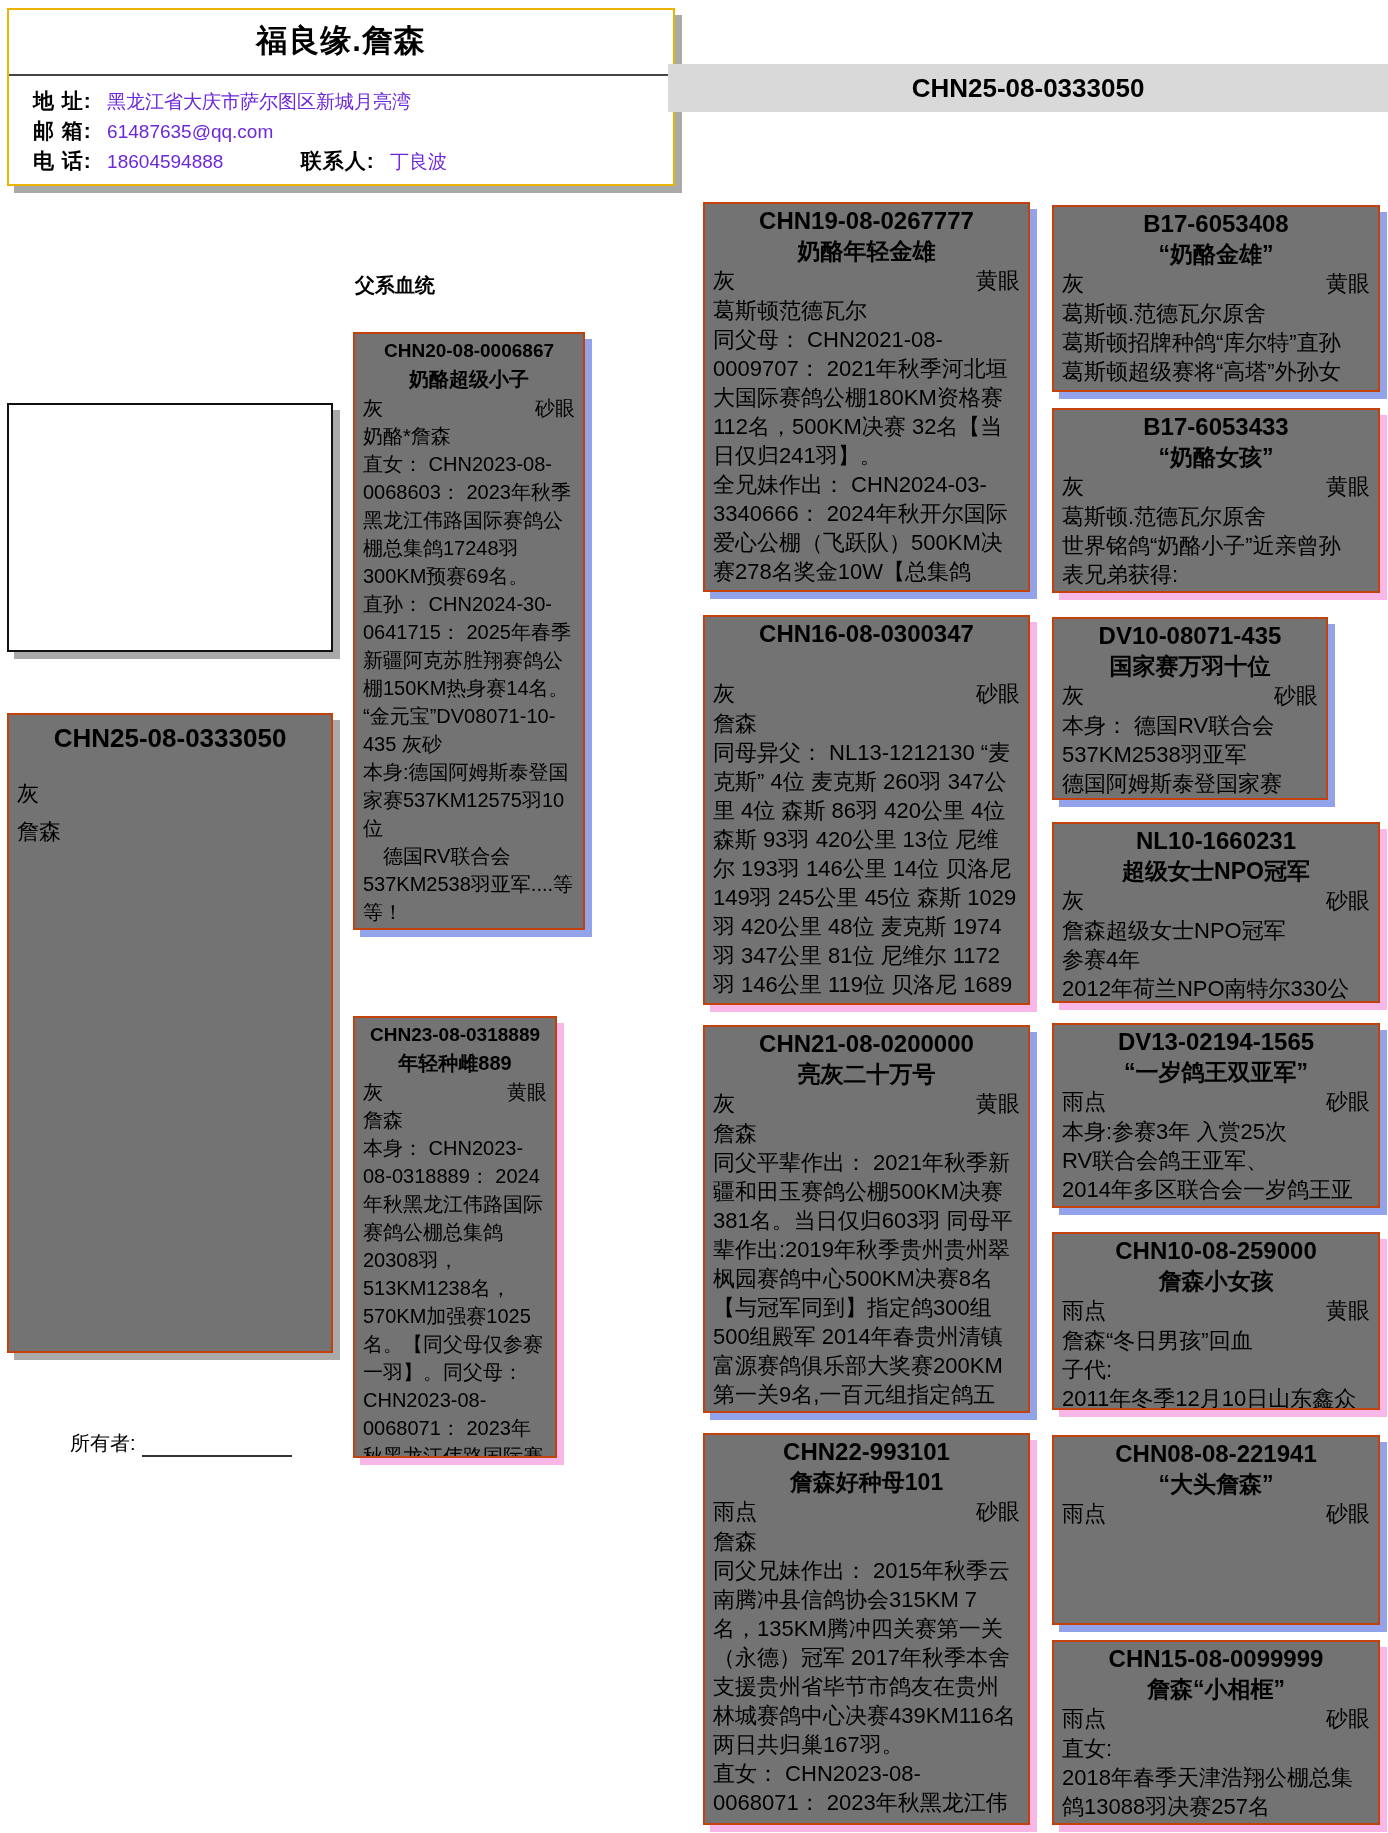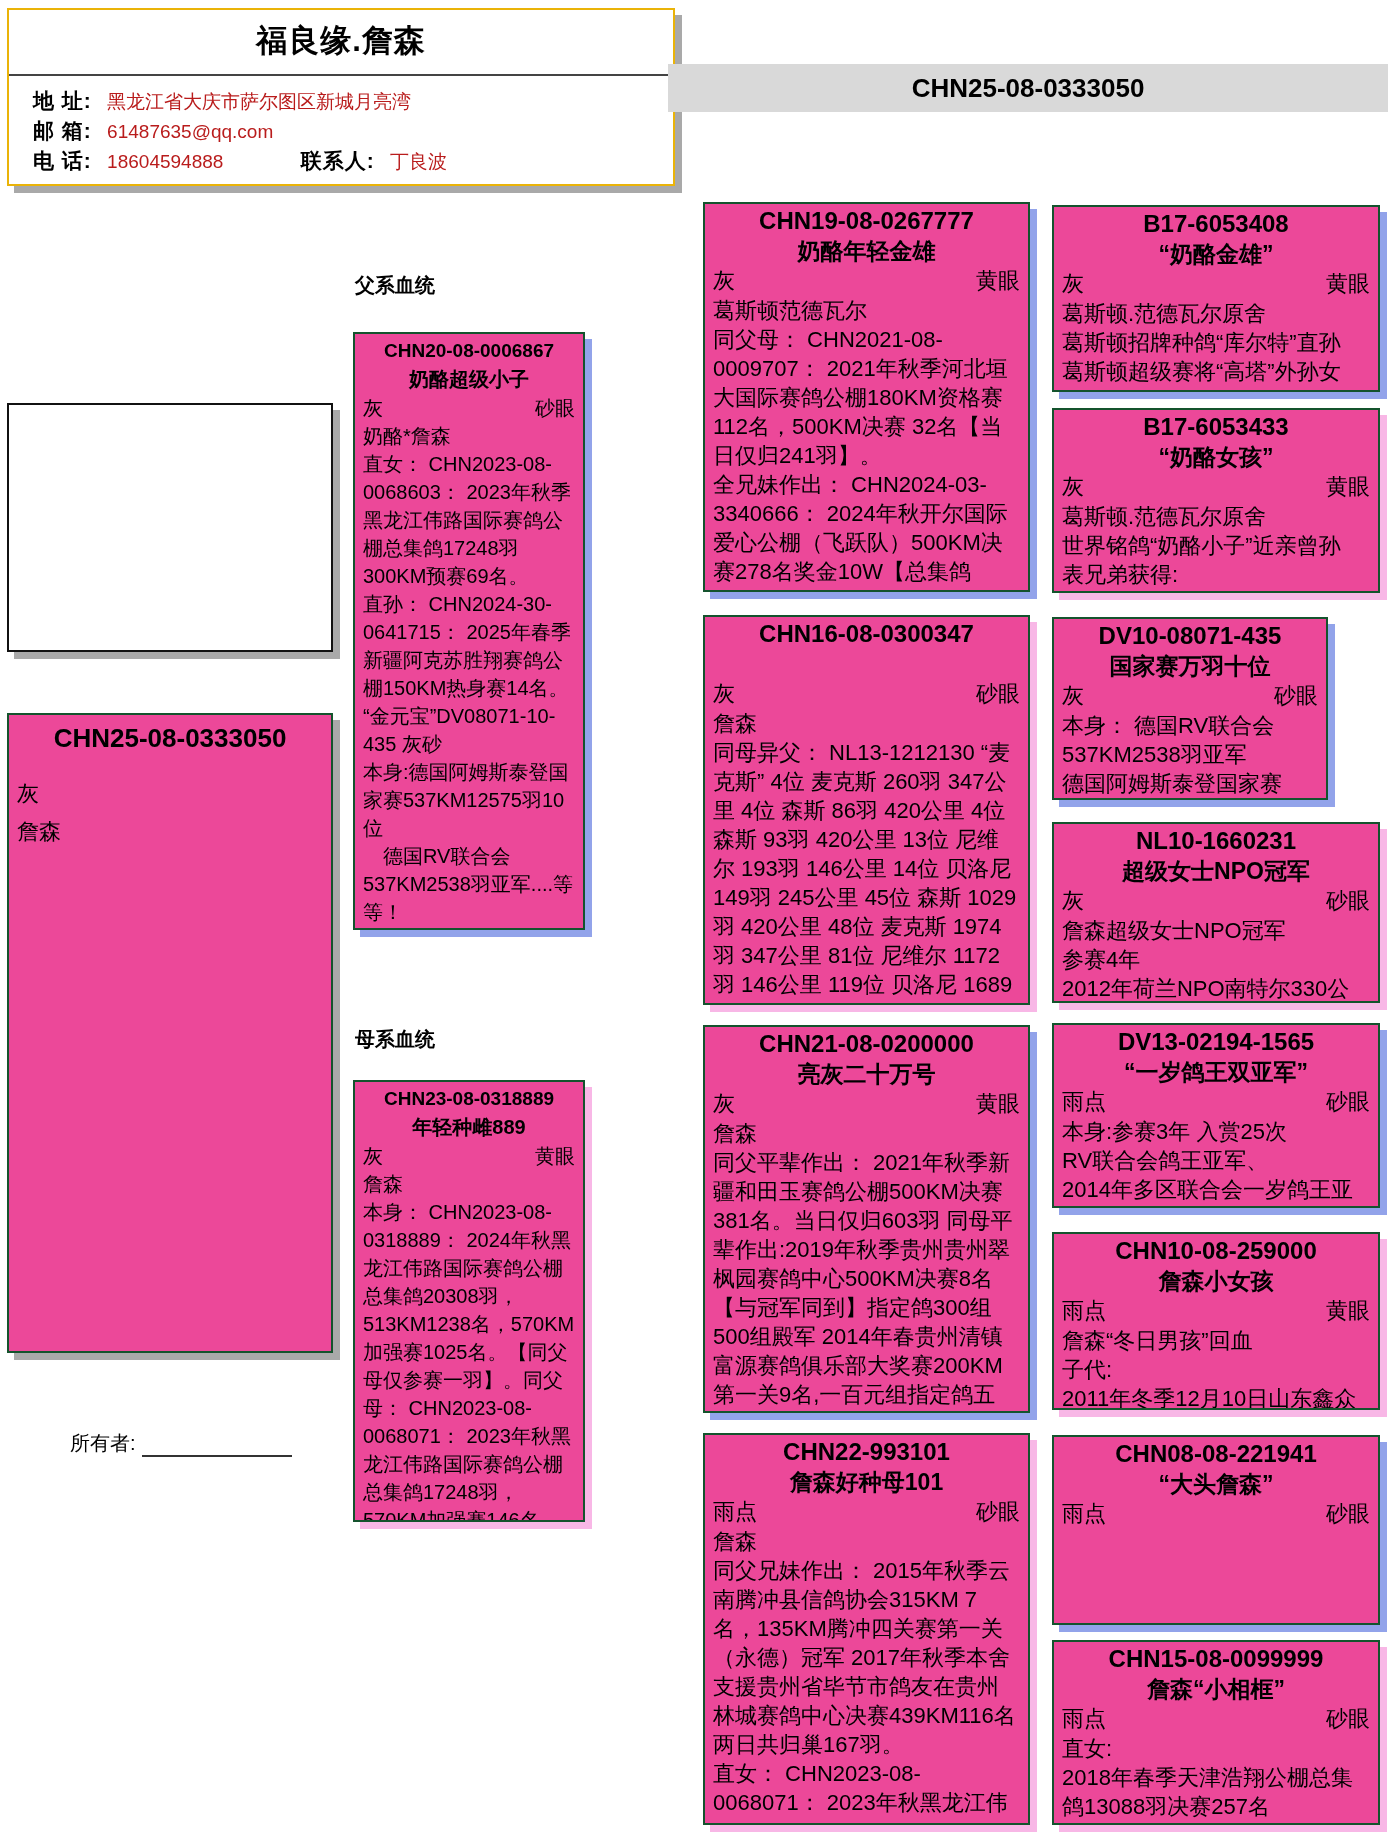--- a/index.html
+++ b/index.html
@@ -1,41 +1,41 @@
 <!DOCTYPE html>
 <html style="--father: #92a3ea; --mother: #f8b7e6; --neutral: #a9a9a9; --banner: #d9d9d9;"><head>
 <meta charset="utf-8">
 <style>
   html,body{margin:0;padding:0;background:#fff;}
   body{font-family:"Liberation Sans","DejaVu Sans",sans-serif;color:#000;}
   #canvas{position:relative;width:1388px;height:1833px;background:#fff;overflow:hidden;}
 
   
-  .pbox{position:absolute;background:#ec4899;border:2px solid #14532d;padding:2px 8px 4px 8px;
+  .pbox{position:absolute;background:#737373;border:2px solid #c2410c;padding:2px 8px 4px 8px;
         overflow:hidden;box-sizing:border-box;}
   .pbox.father{box-shadow:7px 7px 0 0 var(--father,#92a3ea);}
   .pbox.mother{box-shadow:7px 7px 0 0 var(--mother,#f8b7e6);}
   .pbox.neutral{box-shadow:7px 7px 0 0 var(--neutral,#a9a9a9);}
   .bt{font-weight:bold;font-size:24px;line-height:30px;text-align:center;}
   .bs{font-weight:bold;font-size:23px;line-height:30px;text-align:center;min-height:30px;}
   .cl{display:flex;justify-content:space-between;font-size:22px;line-height:30px;}
   .bb{font-size:22px;line-height:29px;white-space:pre-wrap;word-break:break-word;}
   .narrow .bt{font-size:19px;line-height:29px;}
   .narrow .bs{font-size:20px;line-height:29px;min-height:29px;}
   .narrow .cl{font-size:20px;line-height:28px;}
   .narrow .bb{font-size:20px;line-height:28px;}
 
   
   #header-box{position:absolute;left:7px;top:8px;width:668px;height:178px;background:#fff;
               border:2px solid #eab308;box-shadow:7px 7px 0 0 var(--neutral,#a9a9a9);box-sizing:border-box;}
   #header-title{font-size:31px;font-weight:bold;text-align:center;padding-top:10px;letter-spacing:1px;}
   #header-rule{border-top:2px solid #444;margin:12px 0 10px 0;}
   .hrow{padding:1px 0 1px 24px;font-size:19px;line-height:27px;}
   .hlabel{font-weight:bold;font-size:21px;letter-spacing:1px;margin-right:10px;}
-  .hval{font-size:19px;color:#b91c1c;}
+  .hval{font-size:19px;color:#6d28d9;}
   #contact-pair{margin-left:72px;}
 
   
   #banner{position:absolute;left:668px;top:64px;width:720px;height:48px;background:var(--banner,#d9d9d9);
           font-size:26px;font-weight:bold;text-align:center;line-height:48px;}
 
   
   .seclabel{position:absolute;left:355px;font-size:20px;font-weight:bold;text-align:right;}
   #label-paternal{top:272px;}
   #label-maternal{top:1026px;}
@@ -46,21 +46,21 @@
   #subject-box{left:7px;top:713px;width:326px;height:640px;}
   #subject-box .bt{font-size:26px;line-height:34px;padding-top:4px;}
   #subject-box .bb{margin-top:20px;font-size:22px;line-height:38px;}
 
   
   #owner-line{position:absolute;left:70px;top:1430px;font-size:20px;}
   #owner-blank{display:inline-block;width:150px;border-bottom:2px solid #333;height:20px;vertical-align:bottom;margin-left:6px;}
 
   
   #b-chn20{left:353px;top:332px;width:232px;height:598px;}
-  #b-chn23{left:353px;top:1080px;width:232px;height:442px;}
+  #b-chn23{left:353px;top:1016px;width:204px;height:442px;}
 
   
   #b-chn19{left:703px;top:202px;width:327px;height:390px;}
   #b-chn16{left:703px;top:615px;width:327px;height:390px;}
   #b-chn21{left:703px;top:1025px;width:327px;height:388px;}
   #b-chn22{left:703px;top:1433px;width:327px;height:392px;}
 
   
   #b-gg1{left:1052px;top:205px;width:328px;height:187px;}
   #b-gg2{left:1052px;top:408px;width:328px;height:185px;}

